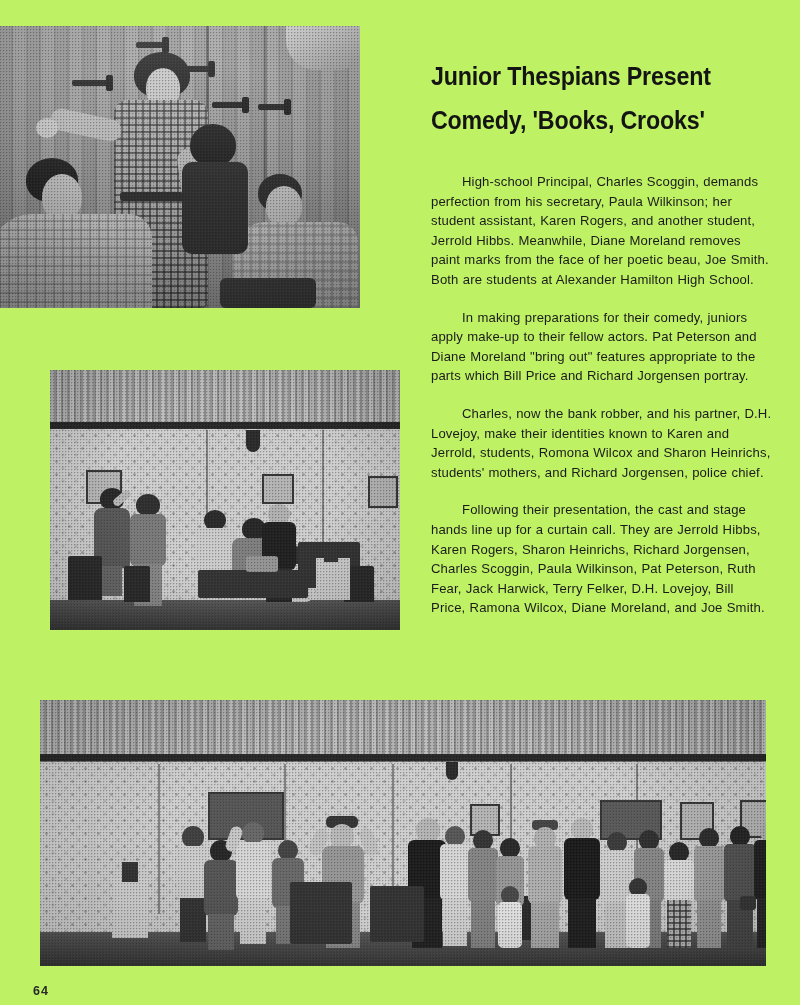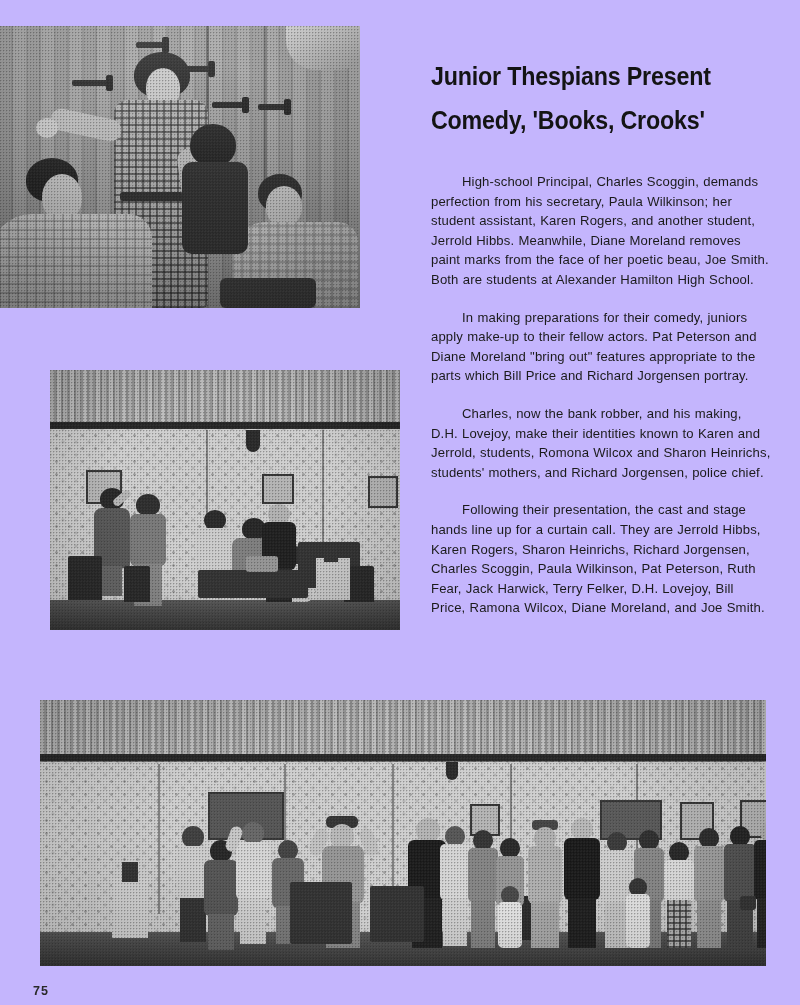--- a/index.html
+++ b/index.html
@@ -11,21 +11,21 @@
     height: 1005px;
     background: #fefefc;
     font-family: "Liberation Sans", sans-serif;
     overflow: hidden;
     position: relative;
   }
 
   .page {
     position: absolute;
     inset: 0;
-    background: #c4b5fd;
+    background: #bef264;
   }
 
   
   .headline {
     position: absolute;
     left: 431px;
     top: 54px;
     width: 350px;
   }
   .headline-line {
@@ -453,19 +453,19 @@
   </div>
 
   <div class="headline">
     <div class="headline-line">Junior Thespians Present</div>
     <div class="headline-line">Comedy, 'Books, Crooks'</div>
   </div>
 
   <div class="article">
     <p class="para">High-school Principal, Charles Scoggin, demands perfection from his secretary, Paula Wilkinson; her student assistant, Karen Rogers, and another student, Jerrold Hibbs. Meanwhile, Diane Moreland removes paint marks from the face of her poetic beau, Joe Smith. Both are students at Alexander Hamilton High School.</p>
     <p class="para">In making preparations for their comedy, juniors apply make-up to their fellow actors. Pat Peterson and Diane Moreland "bring out" features appropriate to the parts which Bill Price and Richard Jorgensen portray.</p>
-    <p class="para">Charles, now the bank robber, and his making, D.H. Lovejoy, make their identities known to Karen and Jerrold, students, Romona Wilcox and Sharon Heinrichs, students' mothers, and Richard Jorgensen, police chief.</p>
+    <p class="para">Charles, now the bank robber, and his partner, D.H. Lovejoy, make their identities known to Karen and Jerrold, students, Romona Wilcox and Sharon Heinrichs, students' mothers, and Richard Jorgensen, police chief.</p>
     <p class="para">Following their presentation, the cast and stage hands line up for a curtain call. They are Jerrold Hibbs, Karen Rogers, Sharon Heinrichs, Richard Jorgensen, Charles Scoggin, Paula Wilkinson, Pat Peterson, Ruth Fear, Jack Harwick, Terry Felker, D.H. Lovejoy, Bill Price, Ramona Wilcox, Diane Moreland, and Joe Smith.</p>
   </div>
 
-  <div class="folio">75</div>
+  <div class="folio">64</div>
 
 </div>
 
 </body></html>

